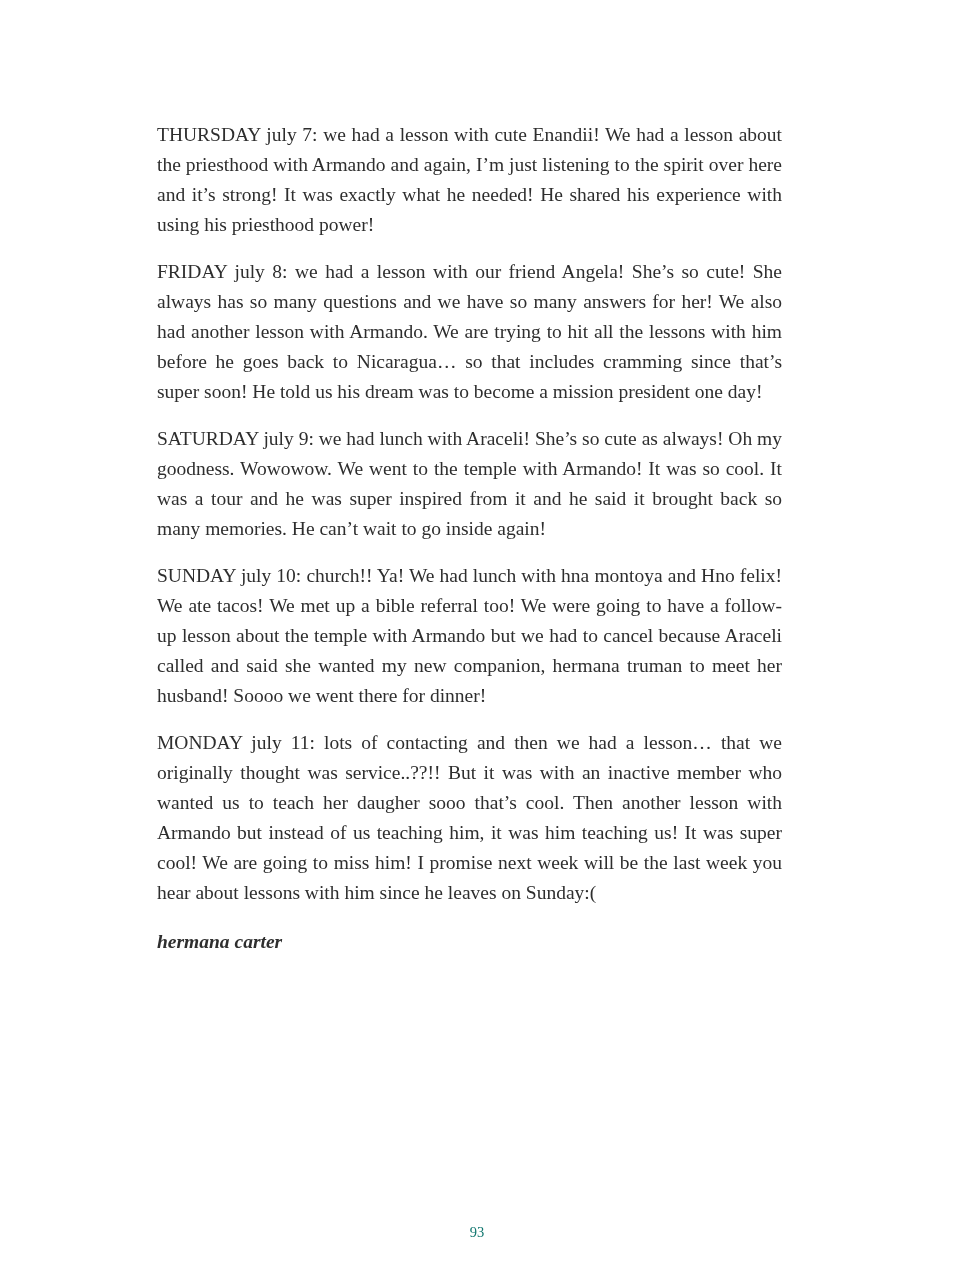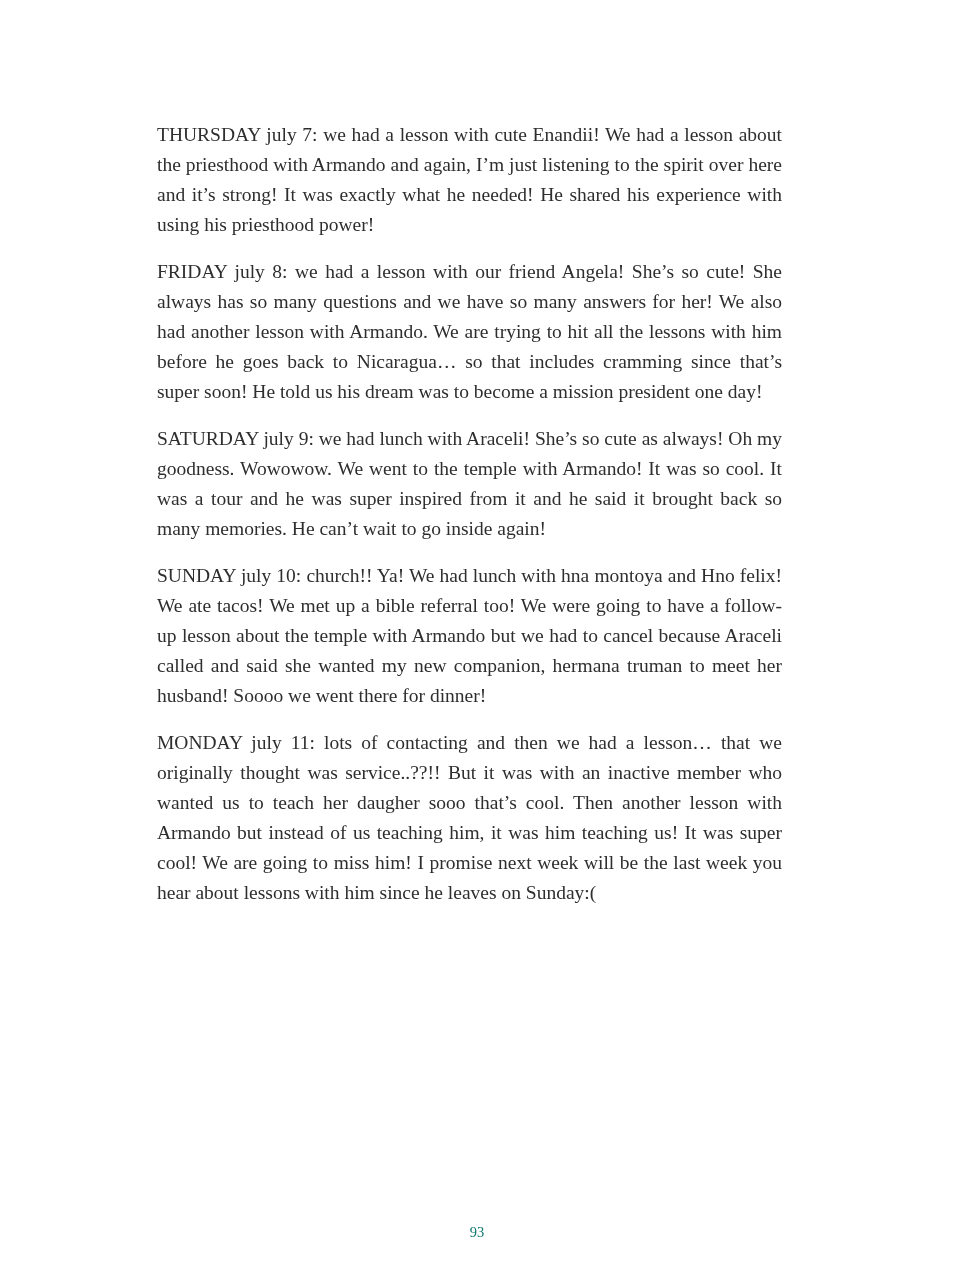--- a/index.html
+++ b/index.html
@@ -50,15 +50,16 @@
 </head>
 <body>
 
 <div class="page">
   <div class="content">
     <p class="para">THURSDAY july 7: we had a lesson with cute Enandii! We had a lesson about the priesthood with Armando and again, I’m just listening to the spirit over here and it’s strong! It was exactly what he needed! He shared his experience with using his priesthood power!</p>
     <p class="para">FRIDAY july 8: we had a lesson with our friend Angela! She’s so cute! She always has so many questions and we have so many answers for her! We also had another lesson with Armando. We are trying to hit all the lessons with him before he goes back to Nicaragua… so that includes cramming since that’s super soon! He told us his dream was to become a mission president one day!</p>
     <p class="para">SATURDAY july 9: we had lunch with Araceli! She’s so cute as always! Oh my goodness. Wowowow. We went to the temple with Armando! It was so cool. It was a tour and he was super inspired from it and he said it brought back so many memories. He can’t wait to go inside again!</p>
     <p class="para">SUNDAY july 10: church!! Ya! We had lunch with hna montoya and Hno felix! We ate tacos! We met up a bible referral too! We were going to have a follow-up lesson about the temple with Armando but we had to cancel because Araceli called and said she wanted my new companion, hermana truman to meet her husband! Soooo we went there for dinner!</p>
     <p class="para">MONDAY july 11: lots of contacting and then we had a lesson… that we originally thought was service..??!! But it was with an inactive member who wanted us to teach her daugher sooo that’s cool.  Then another lesson with Armando but instead of us teaching him, it was him teaching us! It was super cool! We are going to miss him! I promise next week will be the last week you hear about lessons with him since he leaves on Sunday:(</p>
+    <p class="signature">hermana carter</p>
   </div>
   <div class="page-number">93</div>
 </div>
 
 </body></html>

